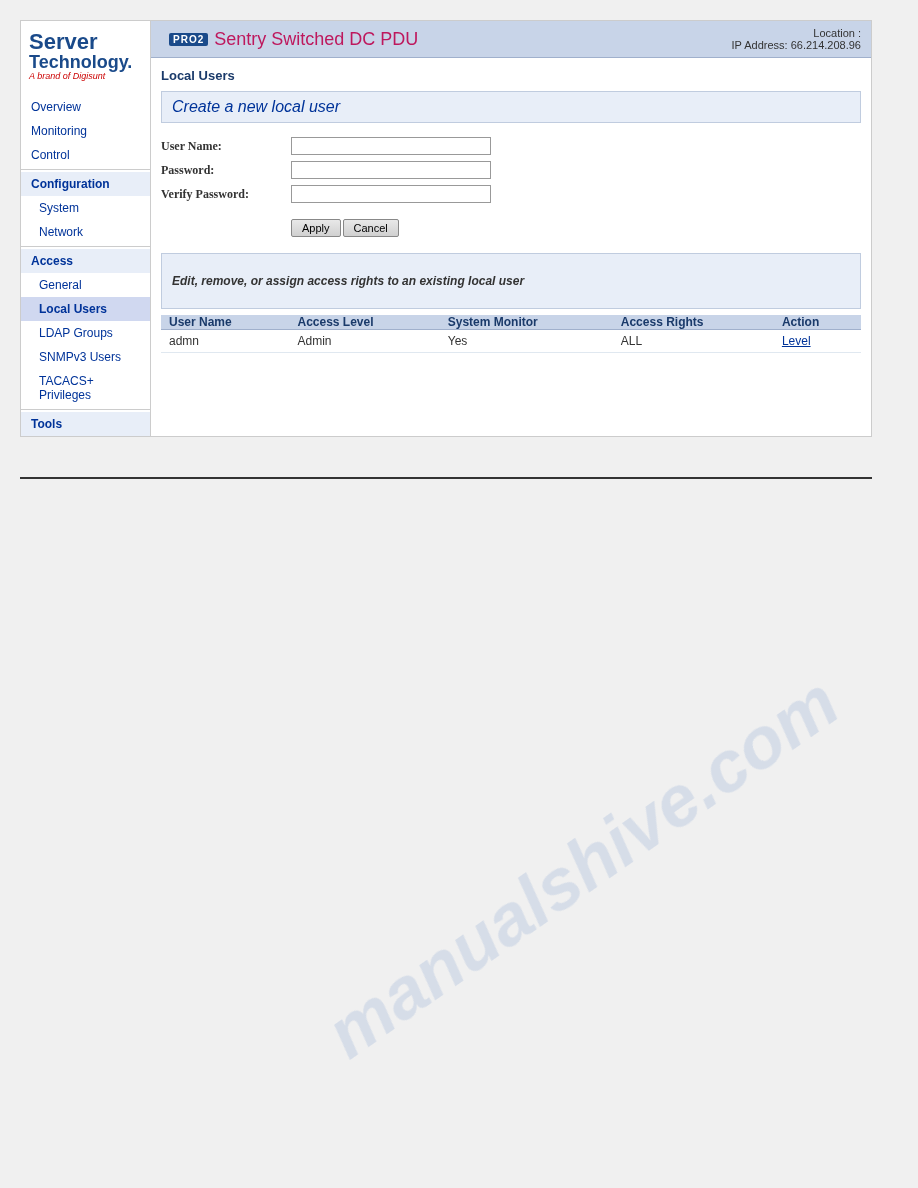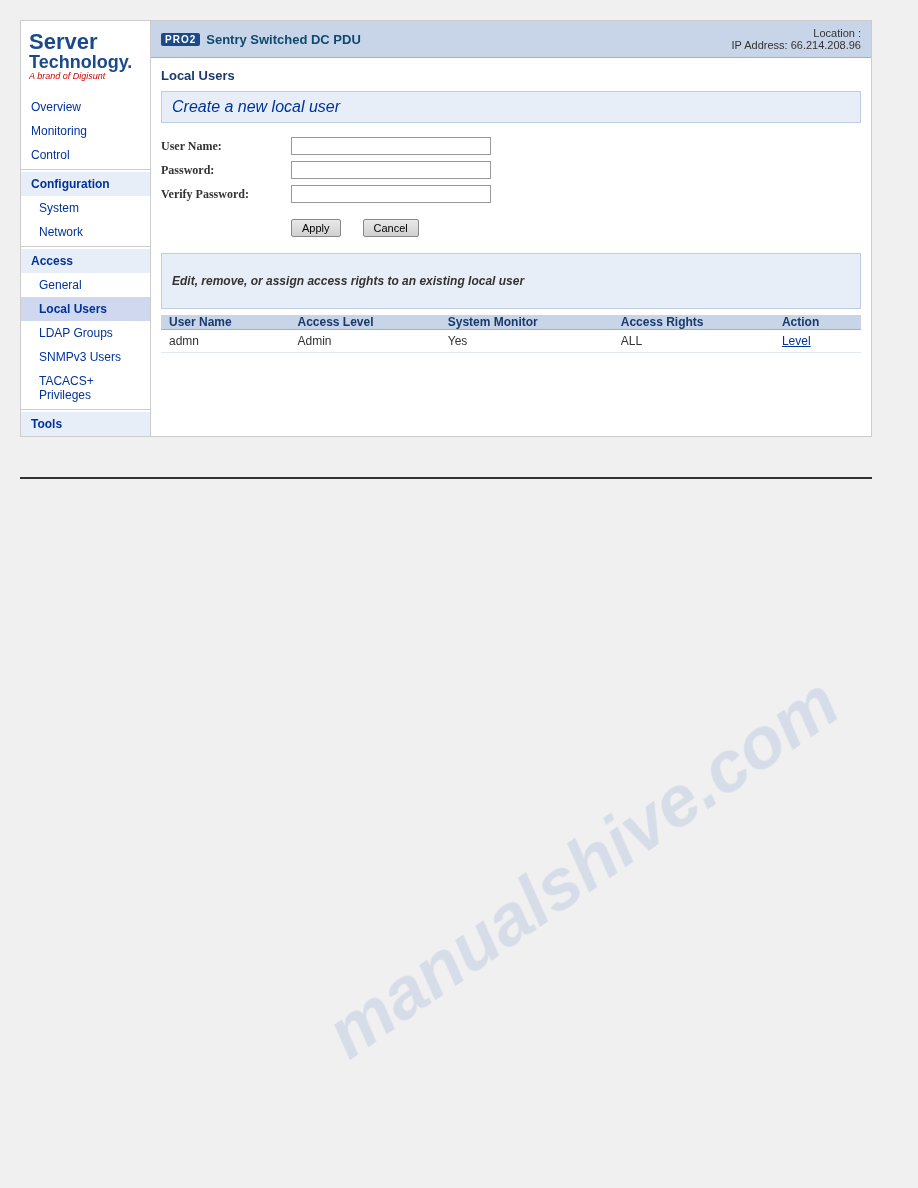--- a/index.html
+++ b/index.html
@@ -97,25 +97,26 @@
       gap: 6px;
     }
     .pro2-badge {
       background: #1a4a8a;
       color: #fff;
       font-size: 10px;
       font-weight: bold;
       padding: 1px 4px;
       border-radius: 2px;
       letter-spacing: 1px;
+      margin-left: 8px;
     }
     .header-title {
-      font-size: 13px;
-      font-weight: bold;
-      color: #0c4a6e;
+      font-size: 18px;
+      font-weight: normal;
+      color: #be185d;
     }
     .header-right {
       text-align: right;
       font-size: 11px;
       color: #333;
     }
     
     .content-body {
       padding: 10px;
       flex: 1;
@@ -156,21 +157,21 @@
     .form-input {
       width: 200px;
       height: 18px;
       border: 1px solid #999;
       padding: 1px 3px;
       font-size: 11px;
       background: #fff;
     }
     .button-row {
       display: flex;
-      gap: 22px;
+      gap: 2px;
       margin-top: 16px;
       margin-left: 130px;
     }
     .btn {
       padding: 2px 10px;
       font-size: 11px;
       cursor: pointer;
       border: 1px solid #888;
       background: linear-gradient(to bottom, #e8e8e8, #d0d0d0);
       color: #000;

